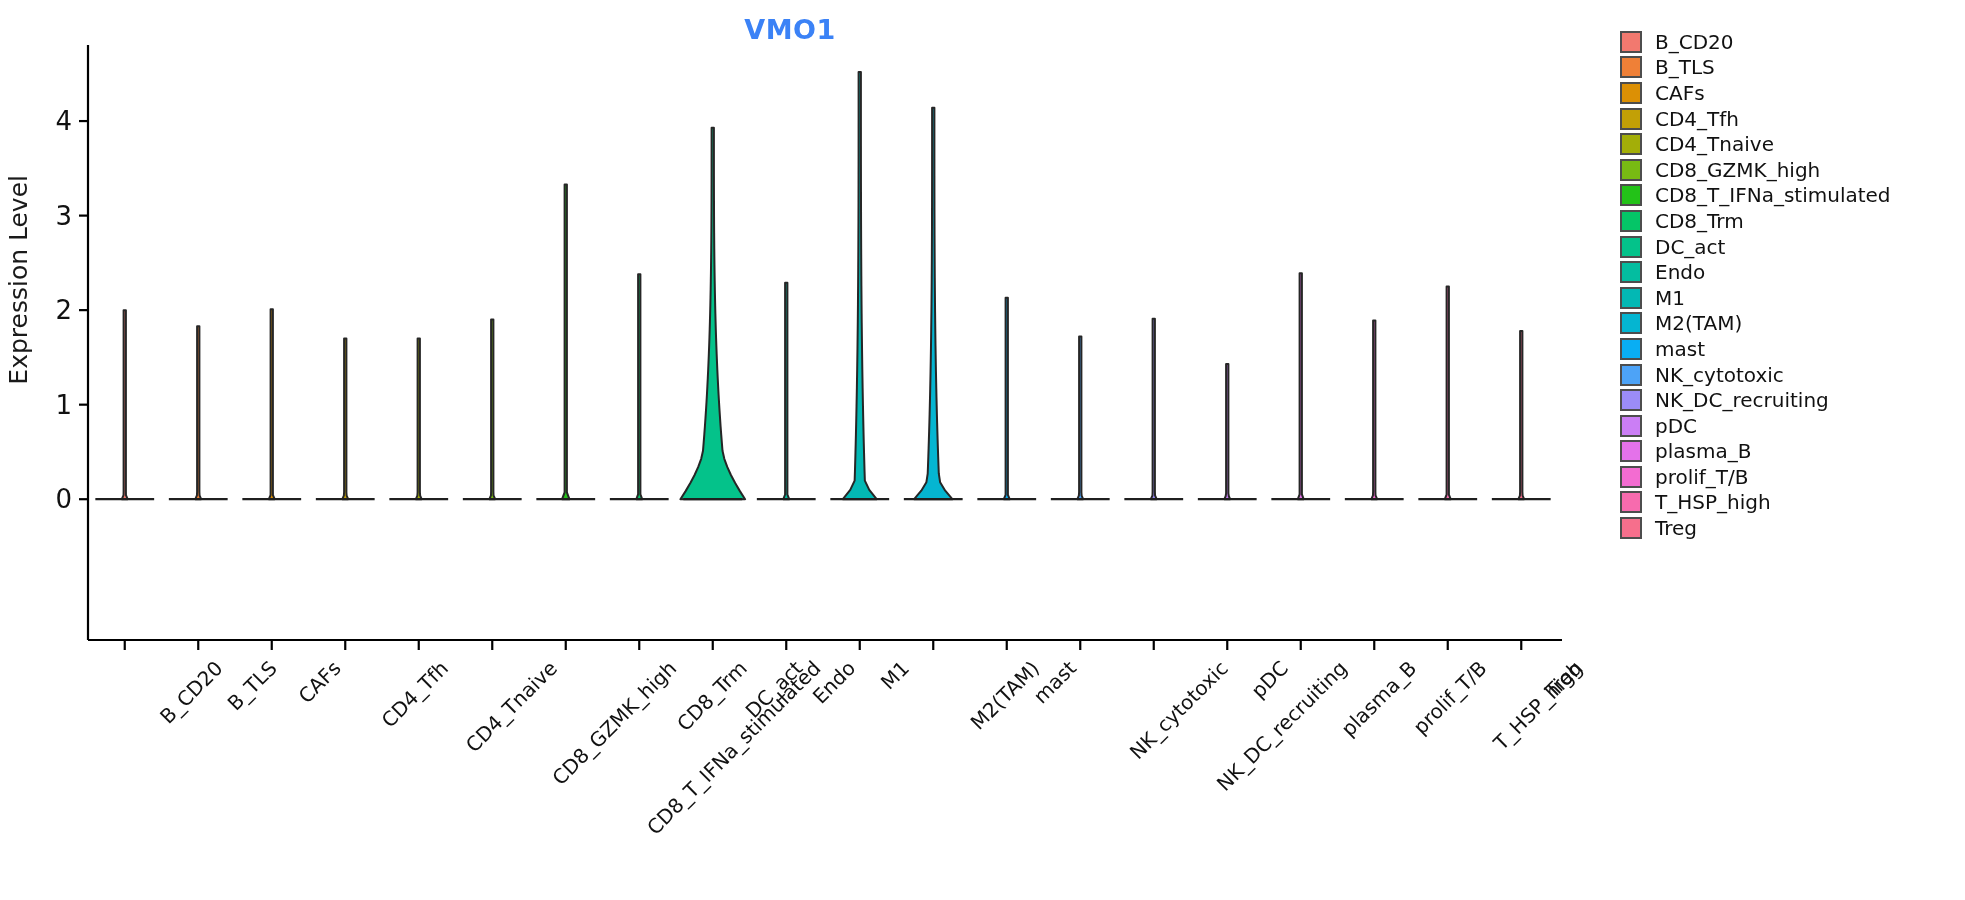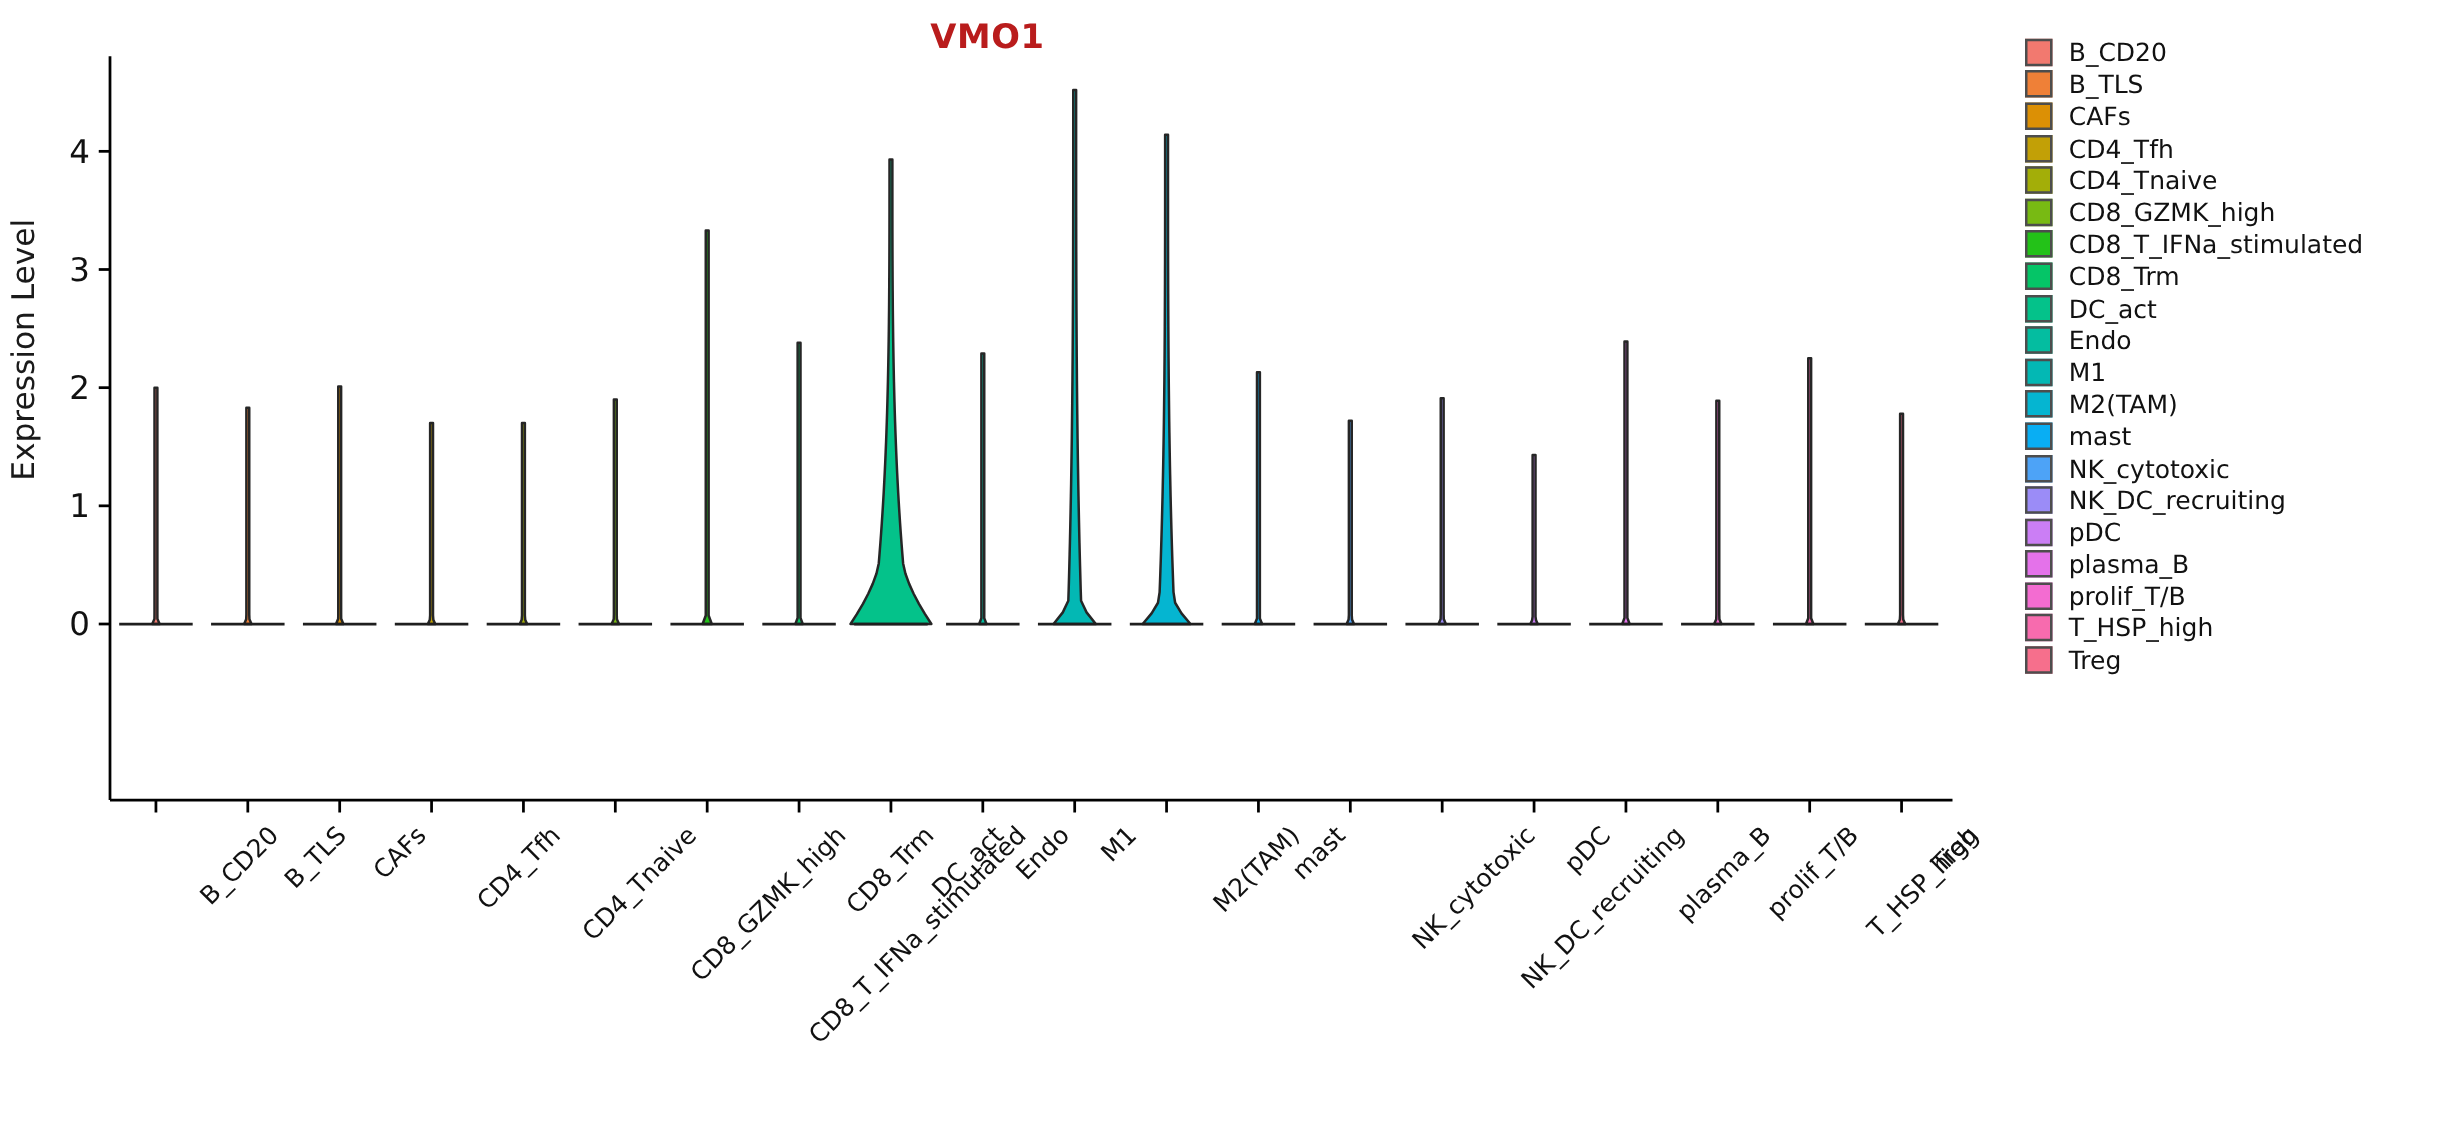--- a/index.html
+++ b/index.html
@@ -1,21 +1,21 @@
 <!DOCTYPE html>
 <html><head>
 <meta charset="utf-8">
 <style>
   html,body{margin:0;padding:0;background:#ffffff;}
   body{width:1965px;height:900px;font-family:"DejaVu Sans","Liberation Sans",sans-serif;overflow:hidden;}
   #root{position:relative;width:1965px;height:900px;background:#ffffff;}
 
   #plot-title{
     position:absolute;left:0;top:14px;width:1580px;text-align:center;
-    font-size:27px;font-weight:bold;color:#b91c1c;letter-spacing:.5px;
+    font-size:27px;font-weight:bold;color:#3b82f6;letter-spacing:.5px;
   }
 
   #ylabel{
     position:absolute;left:4px;top:175px;
     transform-origin:left top;transform:rotate(-90deg) translate(-100%,0);
     font-size:25px;color:#1a1a1a;white-space:nowrap;
   }
 
   #svg-chart{position:absolute;left:0;top:0;}
 

